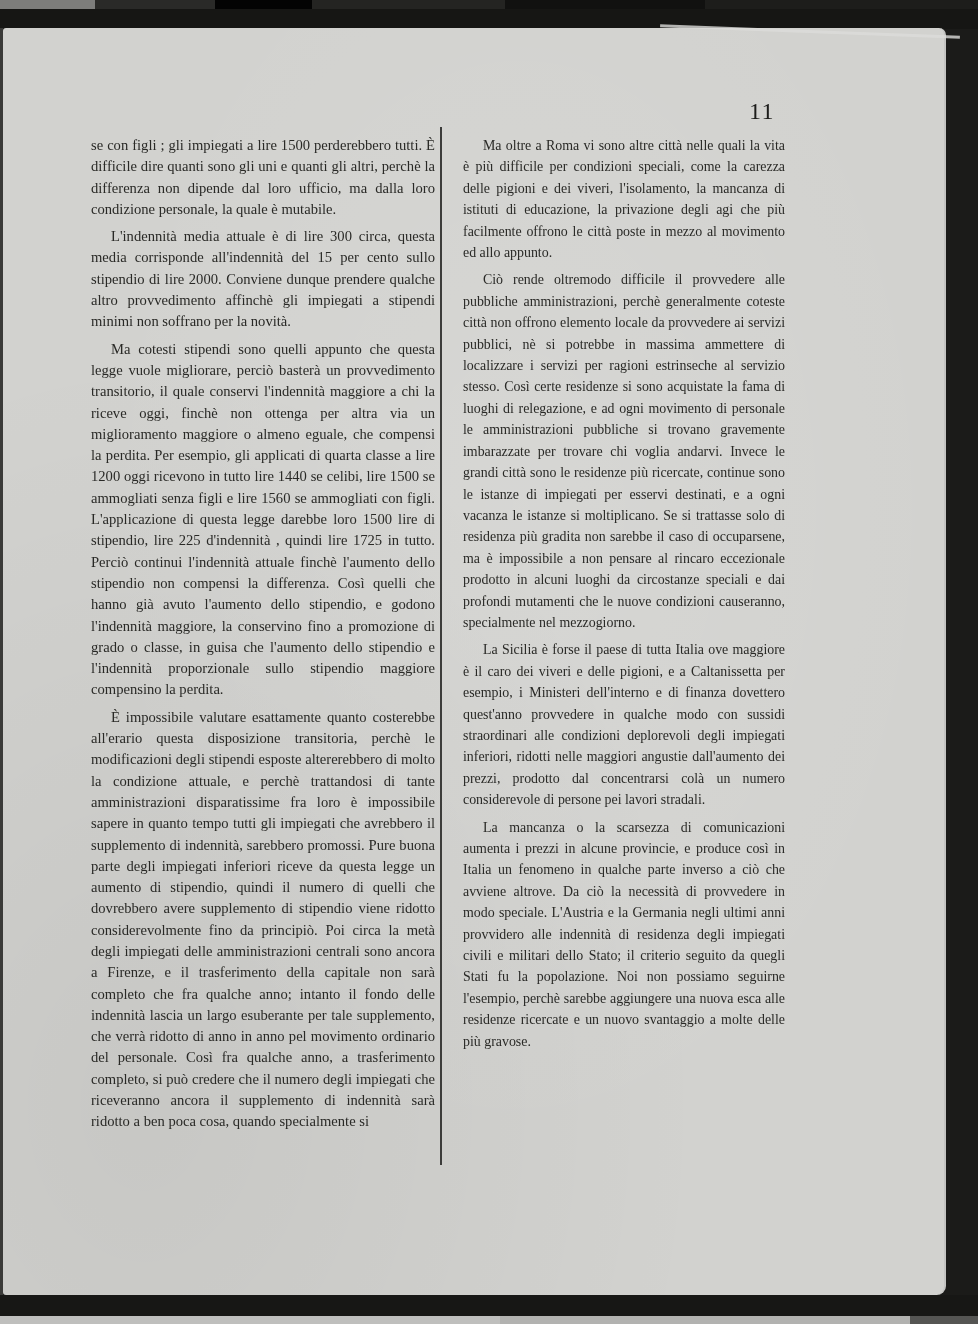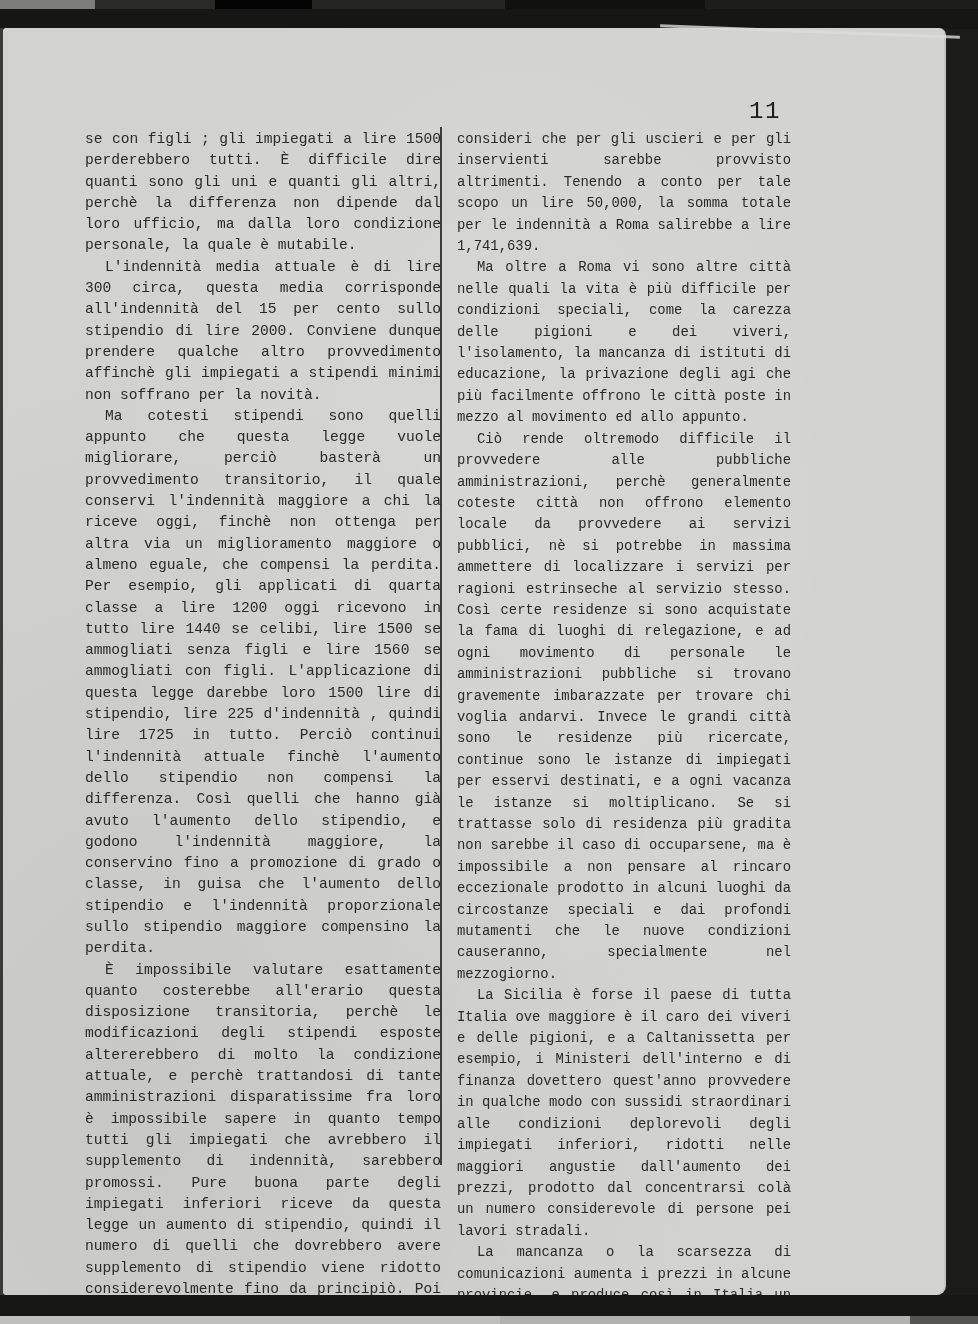--- a/index.html
+++ b/index.html
@@ -1,21 +1,21 @@
 <!DOCTYPE html>
 <html><head>
 <meta charset="utf-8">
 <style>
   html,body { margin:0; padding:0; background:#101010; }
   .scan {
     position:relative;
     width:978px; height:1324px;
     background:#1b1b19;
     overflow:hidden;
-    font-family:Liberation Mono, monospace;
+    font-family:Liberation Serif, serif;
   }
   
   .top-seg { position:absolute; top:0; height:9px; }
   .seg-a { left:0;   width:95px;  background:#7d7d7b; }
   .seg-b { left:95px; width:120px; background:#2a2a28; }
   .seg-c { left:215px; width:97px; background:#030303; }
   .seg-d { left:312px; width:193px; background:#242422; }
   .seg-e { left:505px; width:200px; background:#111110; }
   .seg-f { left:705px; width:273px; background:#1d1d1b; }
   .top-band { position:absolute; top:9px; left:0; width:978px; height:20px; background:#161614; }
@@ -44,21 +44,21 @@
     position:absolute; left:746px; top:70px;
     font-size:24px; color:#1d1d1b; letter-spacing:1.5px;
   }
   .col {
     position:absolute; top:101px;
     text-align:justify;
     color:#292926;
   }
   .col-left  { left:82px;  width:356px; font-size:14.6px; line-height:21.3px; }
   .col-right { left:454px; width:334px; font-size:13.9px; line-height:21.4px; }
-  .col p { margin:0; }
+  .col p { margin:6px; }
   .col p.indent { text-indent:20px; }
   .divider {
     position:absolute; left:437px; top:99px; width:2px; height:1038px;
     background:#3c3c3a;
   }
 </style>
 </head>
 <body>
 
 <div class="scan">
@@ -78,21 +78,20 @@
     <div class="divider"></div>
 
     <div class="col col-left">
       <p>se con figli ; gli impiegati a lire 1500 perderebbero tutti. È difficile dire quanti sono gli uni e quanti gli altri, perchè la differenza non dipende dal loro ufficio, ma dalla loro condizione personale, la quale è mutabile.</p>
       <p class="indent">L'indennità media attuale è di lire 300 circa, questa media corrisponde all'indennità del 15 per cento sullo stipendio di lire 2000. Conviene dunque prendere qualche altro provvedimento affinchè gli impiegati a stipendi minimi non soffrano per la novità.</p>
       <p class="indent">Ma cotesti stipendi sono quelli appunto che questa legge vuole migliorare, perciò basterà un provvedimento transitorio, il quale conservi l'indennità maggiore a chi la riceve oggi, finchè non ottenga per altra via un miglioramento maggiore o almeno eguale, che compensi la perdita. Per esempio, gli applicati di quarta classe a lire 1200 oggi ricevono in tutto lire 1440 se celibi, lire 1500 se ammogliati senza figli e lire 1560 se ammogliati con figli. L'applicazione di questa legge darebbe loro 1500 lire di stipendio, lire 225 d'indennità , quindi lire 1725 in tutto. Perciò continui l'indennità attuale finchè l'aumento dello stipendio non compensi la differenza. Così quelli che hanno già avuto l'aumento dello stipendio, e godono l'indennità maggiore, la conservino fino a promozione di grado o classe, in guisa che l'aumento dello stipendio e l'indennità proporzionale sullo stipendio maggiore compensino la perdita.</p>
       <p class="indent">È impossibile valutare esattamente quanto costerebbe all'erario questa disposizione transitoria, perchè le modificazioni degli stipendi esposte altererebbero di molto la condizione attuale, e perchè trattandosi di tante amministrazioni disparatissime fra loro è impossibile sapere in quanto tempo tutti gli impiegati che avrebbero il supplemento di indennità, sarebbero promossi. Pure buona parte degli impiegati inferiori riceve da questa legge un aumento di stipendio, quindi il numero di quelli che dovrebbero avere supplemento di stipendio viene ridotto considerevolmente fino da principiò. Poi circa la metà degli impiegati delle amministrazioni centrali sono ancora a Firenze, e il trasferimento della capitale non sarà completo che fra qualche anno; intanto il fondo delle indennità lascia un largo esuberante per tale supplemento, che verrà ridotto di anno in anno pel movimento ordinario del personale. Così fra qualche anno, a trasferimento completo, si può credere che il numero degli impiegati che riceveranno ancora il supplemento di indennità sarà ridotto a ben poca cosa, quando specialmente si</p>
     </div>
 
     <div class="col col-right">
-      <p>consideri che per gli uscieri e per gli inservienti sarebbe provvisto altrimenti. Tenendo a conto per tale scopo un lire 50,000, la somma totale per le indennità a Roma salirebbe a lire 1,741,639.</p>
       <p class="indent">Ma oltre a Roma vi sono altre città nelle quali la vita è più difficile per condizioni speciali, come la carezza delle pigioni e dei viveri, l'isolamento, la mancanza di istituti di educazione, la privazione degli agi che più facilmente offrono le città poste in mezzo al movimento ed allo appunto.</p>
       <p class="indent">Ciò rende oltremodo difficile il provvedere alle pubbliche amministrazioni, perchè generalmente coteste città non offrono elemento locale da provvedere ai servizi pubblici, nè si potrebbe in massima ammettere di localizzare i servizi per ragioni estrinseche al servizio stesso. Così certe residenze si sono acquistate la fama di luoghi di relegazione, e ad ogni movimento di personale le amministrazioni pubbliche si trovano gravemente imbarazzate per trovare chi voglia andarvi. Invece le grandi città sono le residenze più ricercate, continue sono le istanze di impiegati per esservi destinati, e a ogni vacanza le istanze si moltiplicano. Se si trattasse solo di residenza più gradita non sarebbe il caso di occuparsene, ma è impossibile a non pensare al rincaro eccezionale prodotto in alcuni luoghi da circostanze speciali e dai profondi mutamenti che le nuove condizioni causeranno, specialmente nel mezzogiorno.</p>
       <p class="indent">La Sicilia è forse il paese di tutta Italia ove maggiore è il caro dei viveri e delle pigioni, e a Caltanissetta per esempio, i Ministeri dell'interno e di finanza dovettero quest'anno provvedere in qualche modo con sussidi straordinari alle condizioni deplorevoli degli impiegati inferiori, ridotti nelle maggiori angustie dall'aumento dei prezzi, prodotto dal concentrarsi colà un numero considerevole di persone pei lavori stradali.</p>
       <p class="indent">La mancanza o la scarsezza di comunicazioni aumenta i prezzi in alcune provincie, e produce così in Italia un fenomeno in qualche parte inverso a ciò che avviene altrove. Da ciò la necessità di provvedere in modo speciale. L'Austria e la Germania negli ultimi anni provvidero alle indennità di residenza degli impiegati civili e militari dello Stato; il criterio seguito da quegli Stati fu la popolazione. Noi non possiamo seguirne l'esempio, perchè sarebbe aggiungere una nuova esca alle residenze ricercate e un nuovo svantaggio a molte delle più gravose.</p>
 
     </div>
   </div>
 
   <div class="edge-highlight"></div>
   <div class="bottom-band"></div>

